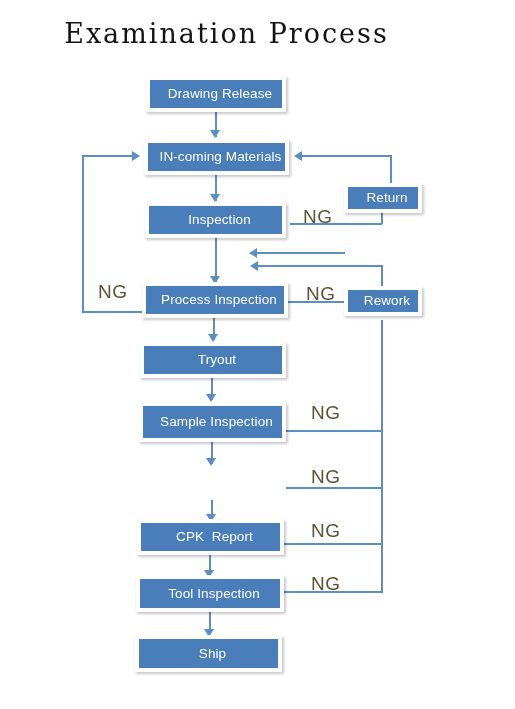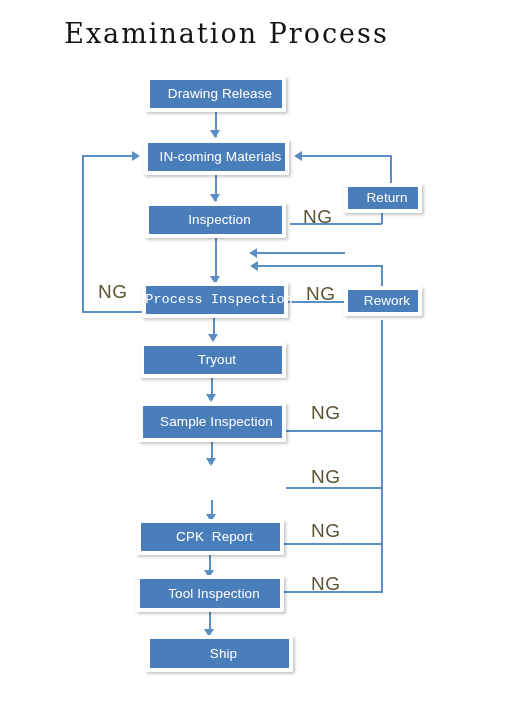--- a/index.html
+++ b/index.html
@@ -153,42 +153,42 @@
   </div>
 
   <div class="node" style="left:144px;top:139px;width:145px;height:36px;">
     <div class="fill">IN-coming Materials</div>
   </div>
 
   <div class="node" style="left:145px;top:202px;width:141px;height:36px;">
     <div class="fill">Inspection</div>
   </div>
 
-  <div class="node" style="left:142px;top:282px;width:146px;height:36px;font-family:Liberation Mono, monospace;">
+  <div class="node" style="left:142px;top:282px;width:146px;height:36px;">
     <div class="fill">Process Inspection</div>
   </div>
 
   <div class="node" style="left:140px;top:342px;width:146px;height:36px;">
     <div class="fill">Tryout</div>
   </div>
 
   <div class="node" style="left:139px;top:402px;width:147px;height:40px;">
     <div class="fill">Sample Inspection</div>
   </div>
 
 
   <div class="node" style="left:137px;top:519px;width:147px;height:36px;">
     <div class="fill">CPK  Report</div>
   </div>
 
   <div class="node" style="left:136px;top:575px;width:148px;height:37px;">
     <div class="fill">Tool Inspection</div>
   </div>
 
-  <div class="node" style="left:146px;top:635px;width:147px;height:37px;">
+  <div class="node" style="left:135px;top:635px;width:147px;height:37px;">
     <div class="fill">Ship</div>
   </div>
 
   <div class="node" style="left:344px;top:183px;width:78px;height:30px;">
     <div class="fill">Return</div>
   </div>
 
 
   <div class="node" style="left:344px;top:286px;width:78px;height:30px;">
     <div class="fill">Rework</div>

